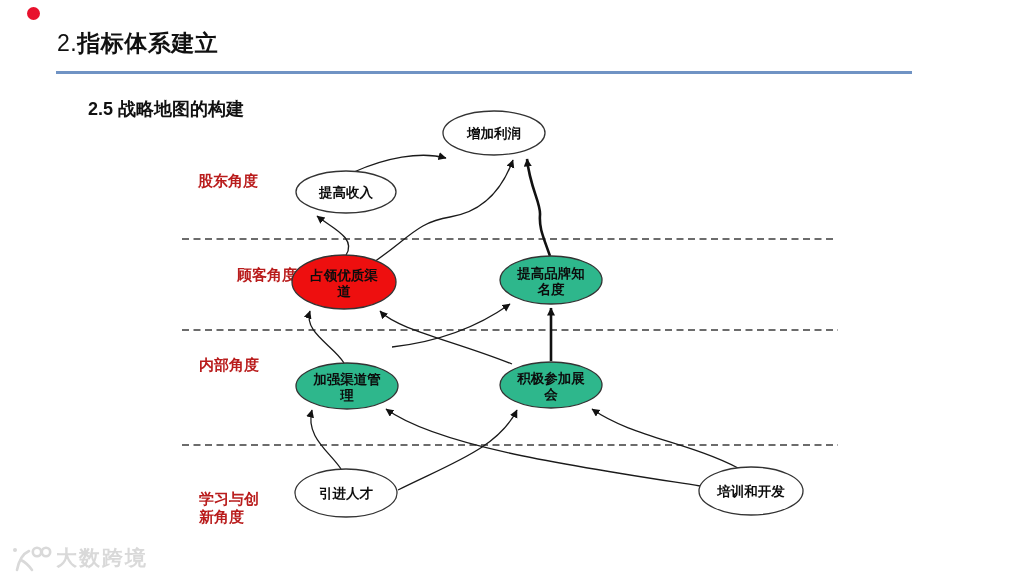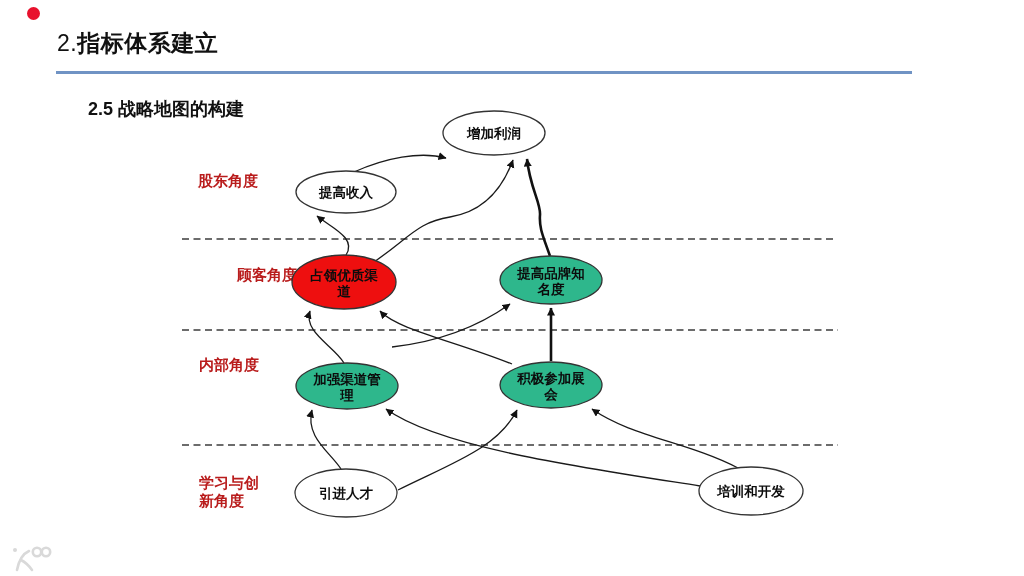--- a/index.html
+++ b/index.html
@@ -24,21 +24,21 @@
   #slide-subtitle{
     left:88px;top:97px;font-size:18px;font-weight:700;color:#111;
     white-space:nowrap;
   }
   .persp-label{
     font-size:15px;font-weight:700;color:#b91c1c;white-space:nowrap;line-height:18px;
   }
   #persp-1{left:198px;top:172px;}
   #persp-2{left:199px;top:266px;margin-left:38px;}
   #persp-3{left:199px;top:356px;}
-  #persp-4{left:199px;top:474px;}
+  #persp-4{left:199px;top:490px;}
   #persp-4 span{display:block;}
   #diagram-svg{left:0;top:0;}
   #watermark{
     left:10px;top:542px;height:32px;display:flex;align-items:center;gap:4px;
   }
   #watermark-text{
     font-size:21px;font-weight:700;color:#d9d9d9;letter-spacing:2px;
   }
 </style>
 </head>
@@ -126,13 +126,14 @@
 <div class="abs" id="watermark">
   <svg width="42" height="30" viewBox="0 0 42 30">
     <g stroke="#d9d9d9" stroke-width="2.6" fill="none" stroke-linecap="round">
       <circle cx="5" cy="7" r="2" fill="#d9d9d9" stroke="none"></circle>
       <path d="M7 27 Q10 12 19 8"></path>
       <path d="M11 17 Q17 20 22 27"></path>
       <circle cx="27" cy="9" r="4.2"></circle>
       <circle cx="36" cy="9" r="4.2"></circle>
     </g>
   </svg>
+  <span id="watermark-text">大数跨境</span>
 </div>
 
 </body></html>

